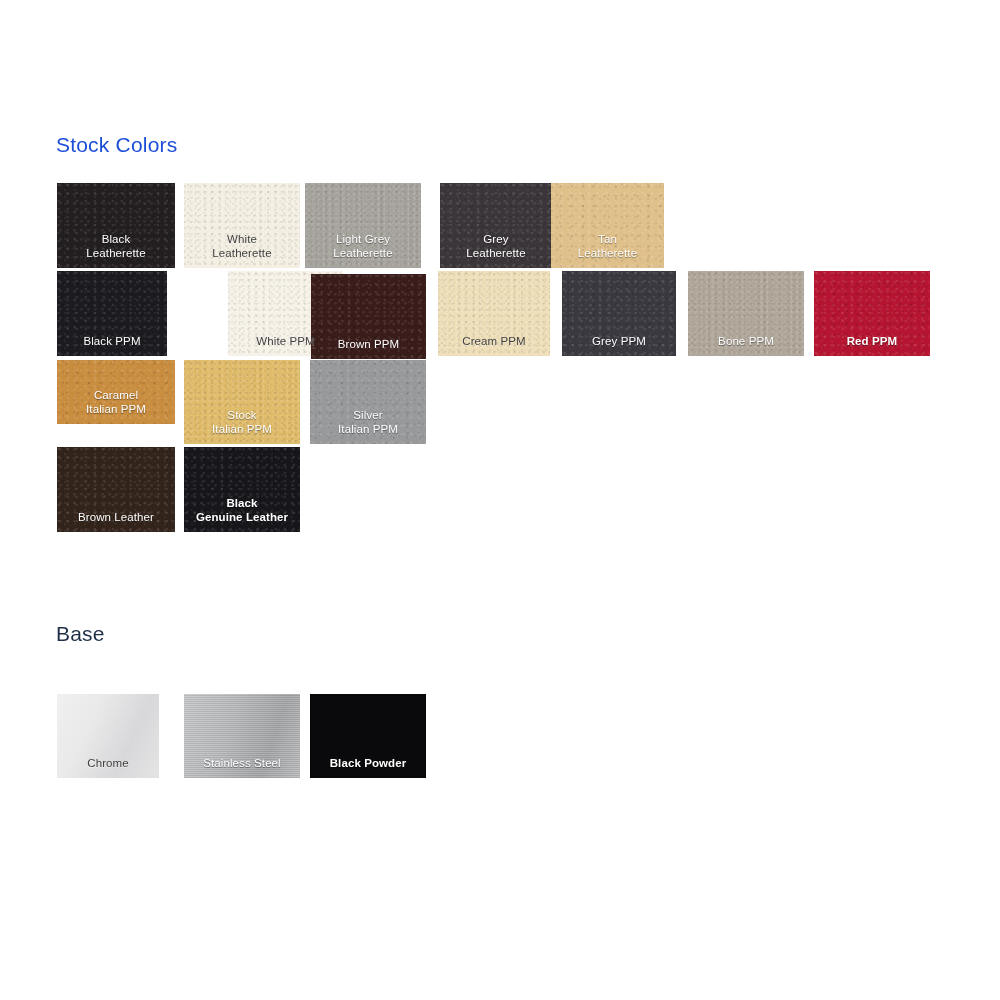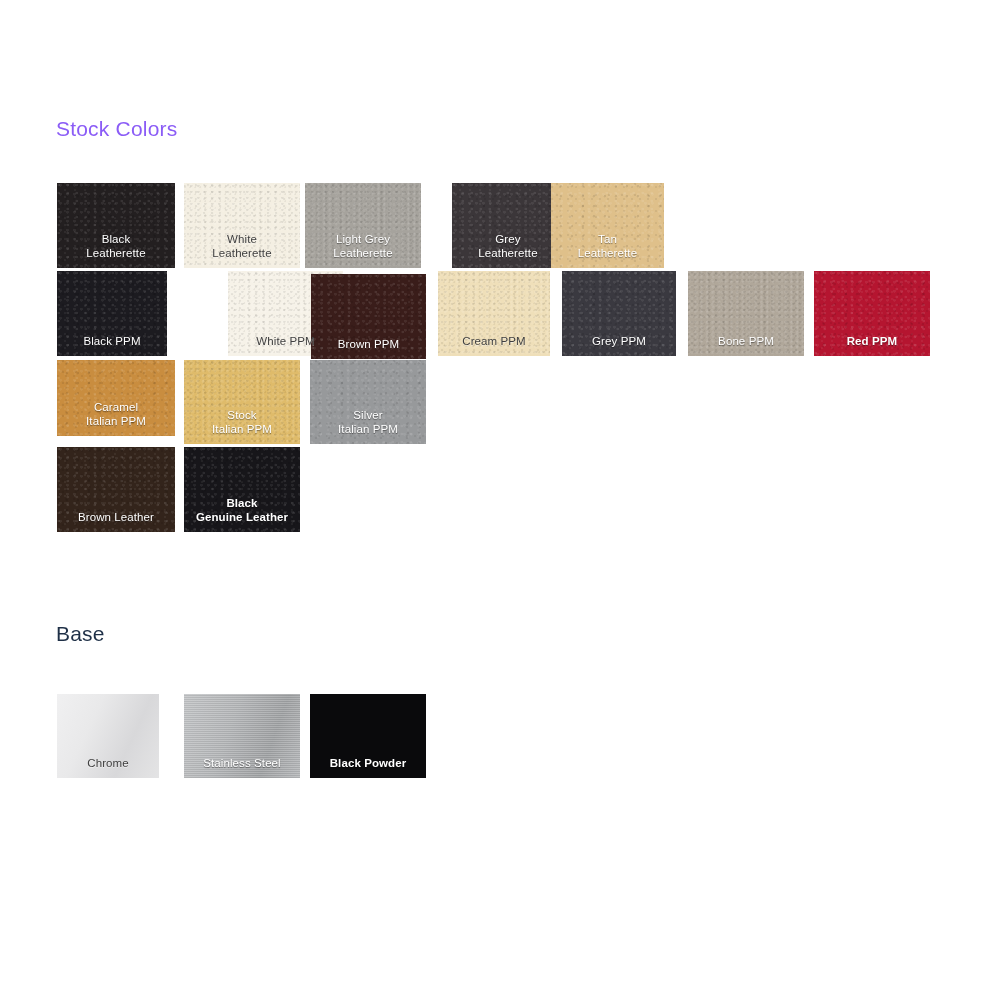--- a/index.html
+++ b/index.html
@@ -98,38 +98,38 @@
       rgba(0,0,0,0.05) 1px,
       rgba(0,0,0,0.05) 2px);
   }
 </style>
 </head>
 <body style="background: rgb(255, 255, 255);">
 
 <div class="page">
 
   <div>
-    <div class="section-title" id="title-stock" style="color: #8b5cf6;">Stock Colors</div>
+    <div class="section-title" id="title-stock" style="color: #1d4ed8; margin-top: 16px;">Stock Colors</div>
     <div class="swatch-row" id="row-leatherette">
         <div class="swatch lbl-light" title="Black Leatherette" style="left: 57px; top: 183px; width: 118px; height: 85px; background: rgb(35, 31, 32);">
           <div class="grain"></div>
           <div class="label">Black
 Leatherette</div>
         </div>
         <div class="swatch lbl-dark grain-fine" title="White Leatherette" style="left: 184px; top: 183px; width: 116px; height: 85px; background: rgb(244, 239, 226);">
           <div class="grain"></div>
           <div class="label">White
 Leatherette</div>
         </div>
         <div class="swatch lbl-light grain-fine" title="Light Grey Leatherette" style="left: 305px; top: 183px; width: 116px; height: 85px; background: rgb(166, 163, 157);">
           <div class="grain"></div>
           <div class="label">Light Grey
 Leatherette</div>
         </div>
-        <div class="swatch lbl-light" title="Grey Leatherette" style="left: 452px; top: 183px; width: 112px; height: 85px; background: rgb(59, 54, 57);">
+        <div class="swatch lbl-light" title="Grey Leatherette" style="left: 440px; top: 183px; width: 112px; height: 85px; background: rgb(59, 54, 57);">
           <div class="grain"></div>
           <div class="label">Grey
 Leatherette</div>
         </div>
         <div class="swatch lbl-light" title="Tan Leatherette" style="left: 551px; top: 183px; width: 113px; height: 85px; background: rgb(223, 192, 138);">
           <div class="grain"></div>
           <div class="label">Tan
 Leatherette</div>
         </div>
       </div>
@@ -157,21 +157,21 @@
         <div class="swatch lbl-light grain-fine" title="Bone PPM" style="left: 688px; top: 271px; width: 116px; height: 85px; background: rgb(176, 167, 154);">
           <div class="grain"></div>
           <div class="label">Bone PPM</div>
         </div>
         <div class="swatch lbl-light lbl-bold" title="Red PPM" style="left: 814px; top: 271px; width: 116px; height: 85px; background: rgb(181, 21, 48);">
           <div class="grain"></div>
           <div class="label">Red PPM</div>
         </div>
       </div>
     <div class="swatch-row" id="row-italian">
-        <div class="swatch lbl-light" title="Caramel Italian PPM" style="left: 57px; top: 360px; width: 118px; height: 76px; background: rgb(201, 141, 63);">
+        <div class="swatch lbl-light" title="Caramel Italian PPM" style="left: 57px; top: 360px; width: 118px; height: 64px; background: rgb(201, 141, 63);">
           <div class="grain"></div>
           <div class="label">Caramel
 Italian PPM</div>
         </div>
         <div class="swatch lbl-light grain-fine" title="Gold Italian PPM" style="left: 184px; top: 360px; width: 116px; height: 84px; background: rgb(223, 187, 106);">
           <div class="grain"></div>
           <div class="label">Stock
 Italian PPM</div>
         </div>
         <div class="swatch lbl-light" title="Silver Italian PPM" style="left: 310px; top: 360px; width: 116px; height: 84px; background: rgb(151, 153, 155);">

